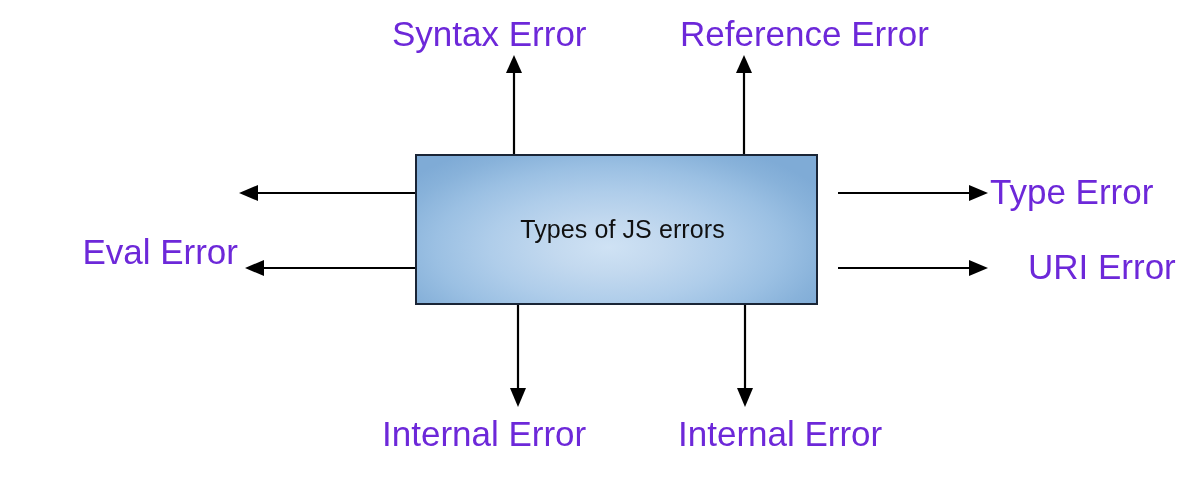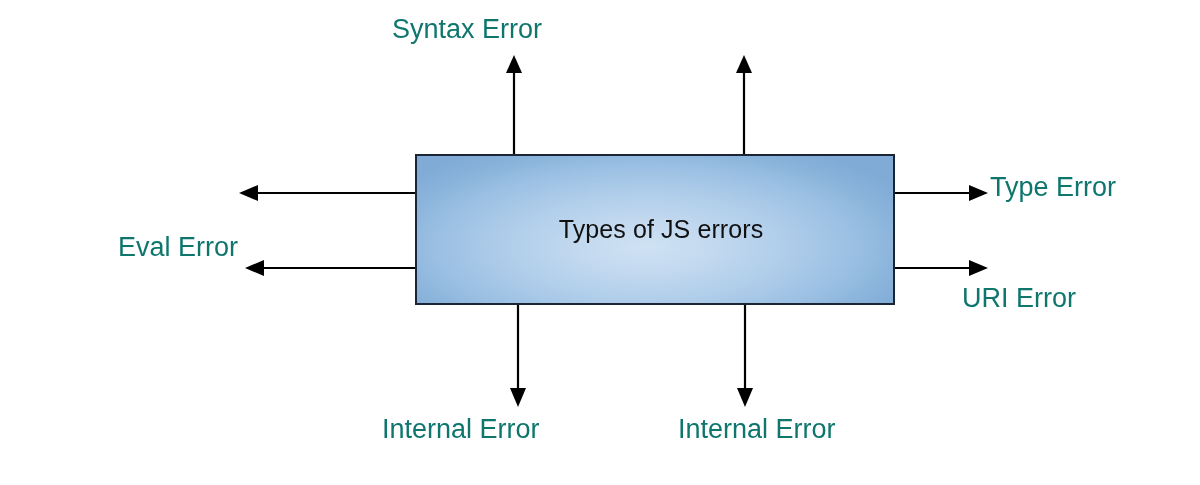--- a/index.html
+++ b/index.html
@@ -21,21 +21,21 @@
     position: absolute;
     left: 0;
     top: 0;
     width: 1200px;
     height: 485px;
   }
   .center-box {
     position: absolute;
     left: 415px;
     top: 154px;
-    width: 480px;
+    width: 403px;
     height: 151px;
     box-sizing: border-box;
     border: 2px solid #1a2536;
     background:
       radial-gradient(ellipse 62% 78% at 48% 62%,
         #cfe2f4 0%,
         #c3d9ef 22%,
         #afcdea 48%,
         #9bc0e3 70%,
         #88b2da 88%,
@@ -46,31 +46,31 @@
     padding-left: 12px;
   }
   .center-box-label {
     font-size: 25px;
     color: #101010;
     letter-spacing: 0.1px;
     white-space: nowrap;
   }
   .node-label {
     position: absolute;
-    font-size: 27px;
-    color: #0f766e;
+    font-size: 35px;
+    color: #6d28d9;
     white-space: nowrap;
     line-height: 1;
   }
   .label-top-left   { left: 392px;  top: 16px;  }
   .label-top-right  { left: 680px;  top: 16px;  }
   .label-left-upper { right: 962px; top: 174px; }
   .label-left-lower { right: 962px; top: 234px; text-align: right; }
   .label-right-upper{ left: 990px;  top: 174px; }
-  .label-right-lower{ left: 962px;  top: 249px; margin-top: 36px; }
+  .label-right-lower{ left: 1028px;  top: 249px; }
   .label-bottom-left{ left: 382px;  top: 416px; }
   .label-bottom-right{left: 678px;  top: 416px; text-align: center; }
 </style>
 </head>
 <body>
 
 <div id="diagram-canvas">
 
   <svg id="arrow-layer" viewBox="0 0 1200 485" width="1200" height="485" xmlns="http://www.w3.org/2000/svg">
     <defs>
@@ -122,20 +122,21 @@
       <path d="M 745 407 L 737 388 L 753 388 Z" fill="#000000"></path>
     </g>
   </svg>
 
   <div class="center-box">
     <span class="center-box-label">Types of JS errors</span>
   </div>
 
   <div class="node-label label-top-left">Syntax Error</div>
 
+  <div class="node-label label-top-right">Reference Error</div>
 
 
   <div class="node-label label-left-lower">Eval Error</div>
 
   <div class="node-label label-right-upper">Type Error</div>
 
   <div class="node-label label-right-lower">URI Error</div>
 
   <div class="node-label label-bottom-left">Internal Error</div>
 

